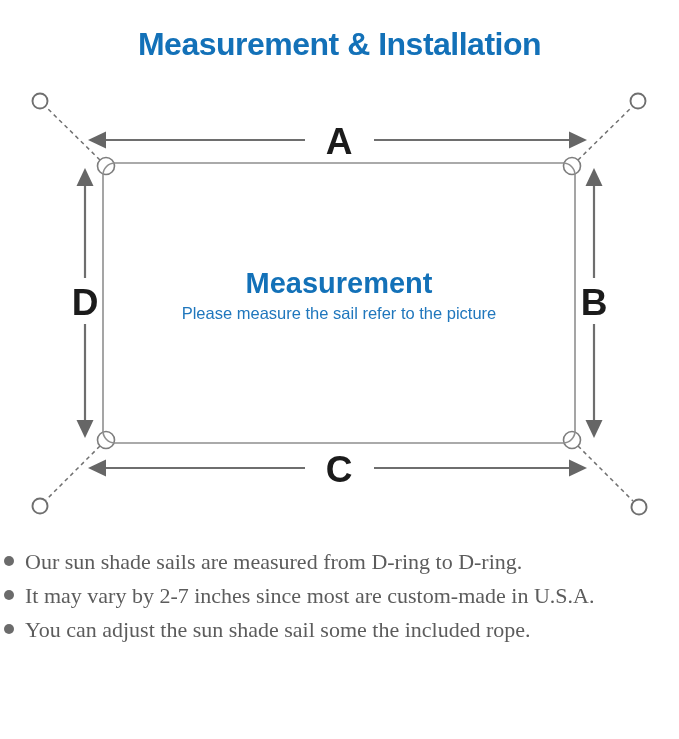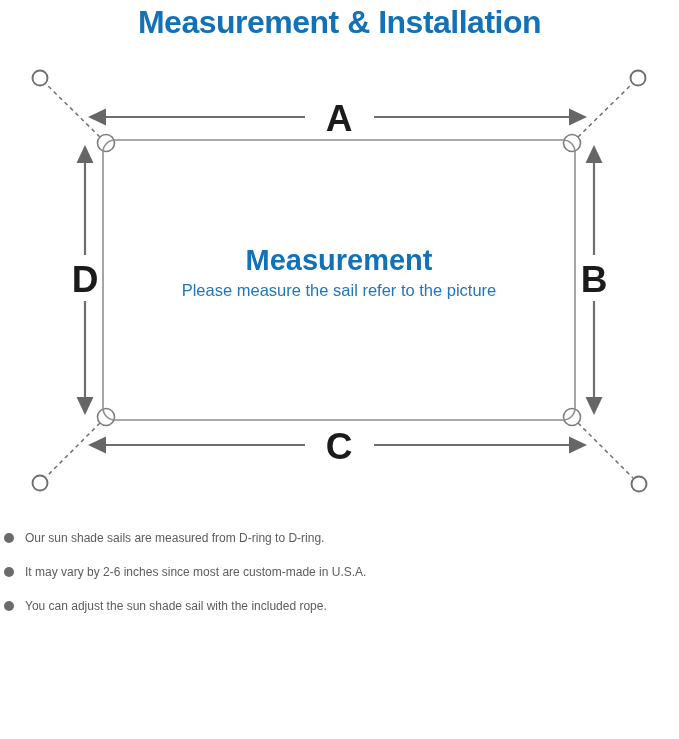--- a/index.html
+++ b/index.html
@@ -4,21 +4,21 @@
 <style>
   html,body{margin:0;padding:0;background:#ffffff;}
   body{
     width:679px;height:739px;overflow:hidden;
     font-family:"Liberation Sans",sans-serif;
     -webkit-font-smoothing:antialiased;
   }
   .page{width:679px;height:739px;position:relative;background:#fff;}
 
   h1.title{
-    margin:0;padding-top:2px;height:40px;
+    margin:14px;padding-top:10px;height:40px;
     text-align:center;
     font-size:32px;line-height:40px;font-weight:bold;
     color:#1371b8;letter-spacing:-0.5px;
   }
 
   .diagram{display:block;margin-top:13px;}
   svg{display:block;}
 
   .sail-line{fill:none;stroke:#8f8f8f;stroke-width:1.6;}
   .ring{fill:#ffffff;stroke:#7d7d7d;stroke-width:1.6;}
@@ -44,23 +44,24 @@
 
   ul.notes{
     list-style:none;
     margin:18px 0 0 0;
     padding:0 2px 0 4px;
   }
   ul.notes li{
     position:relative;
     padding-left:21px;
     margin-bottom:13px;
-    font-size:12px;
+    font-size:22px;
     line-height:21px;
     color:#5c5c5c;
+    font-family:Liberation Serif, serif;
   }
   .dot{
     position:absolute;left:0;top:5px;
     width:10px;height:10px;border-radius:50%;
     background:#6b6b6b;
   }
 </style>
 </head>
 <body>
 
@@ -117,21 +118,21 @@
     </svg>
   </div>
 
   <ul class="notes">
     <li>
       <span class="dot"></span>
       <span>Our sun shade sails are measured from D-ring to D-ring.</span>
     </li>
     <li>
       <span class="dot"></span>
-      <span>It may vary by 2-6 inches since most are custom-made in U.S.A.</span>
+      <span>It may vary by 2-7 inches since most are custom-made in U.S.A.</span>
     </li>
     <li>
       <span class="dot"></span>
-      <span>You can adjust the sun shade sail with the included rope.</span>
+      <span>You can adjust the sun shade sail some the included rope.</span>
     </li>
   </ul>
 
 </div>
 
 </body></html>

